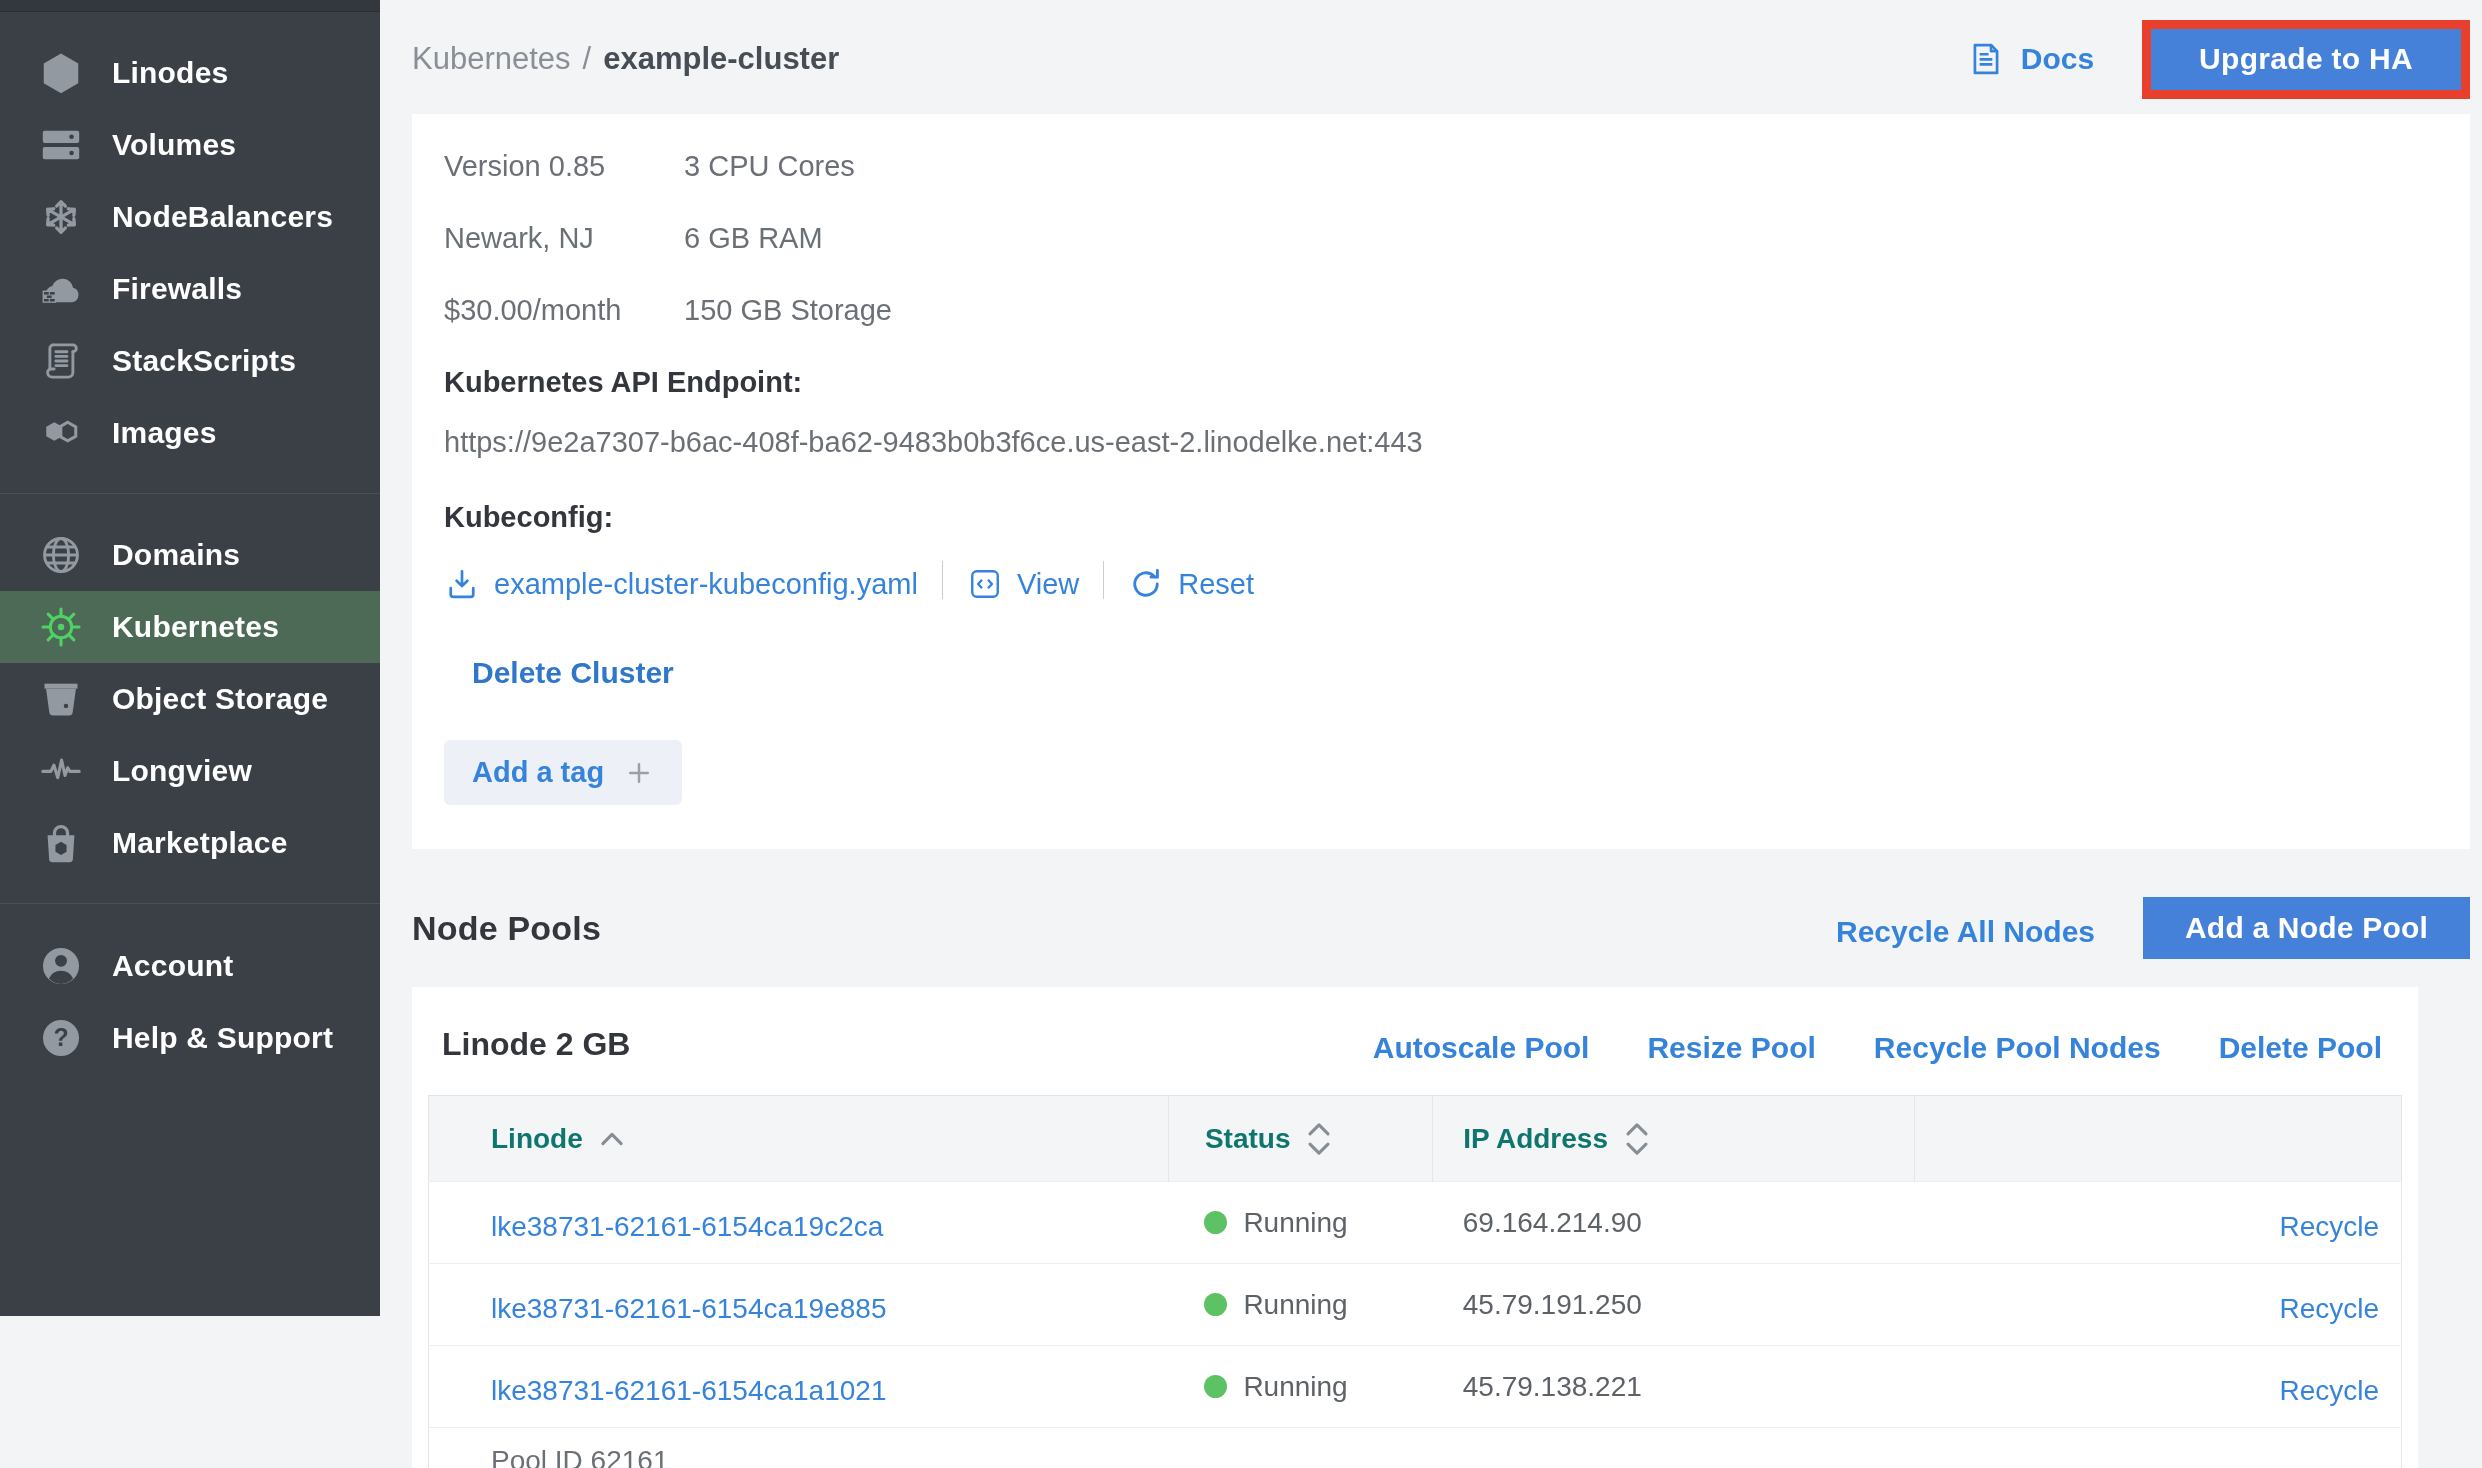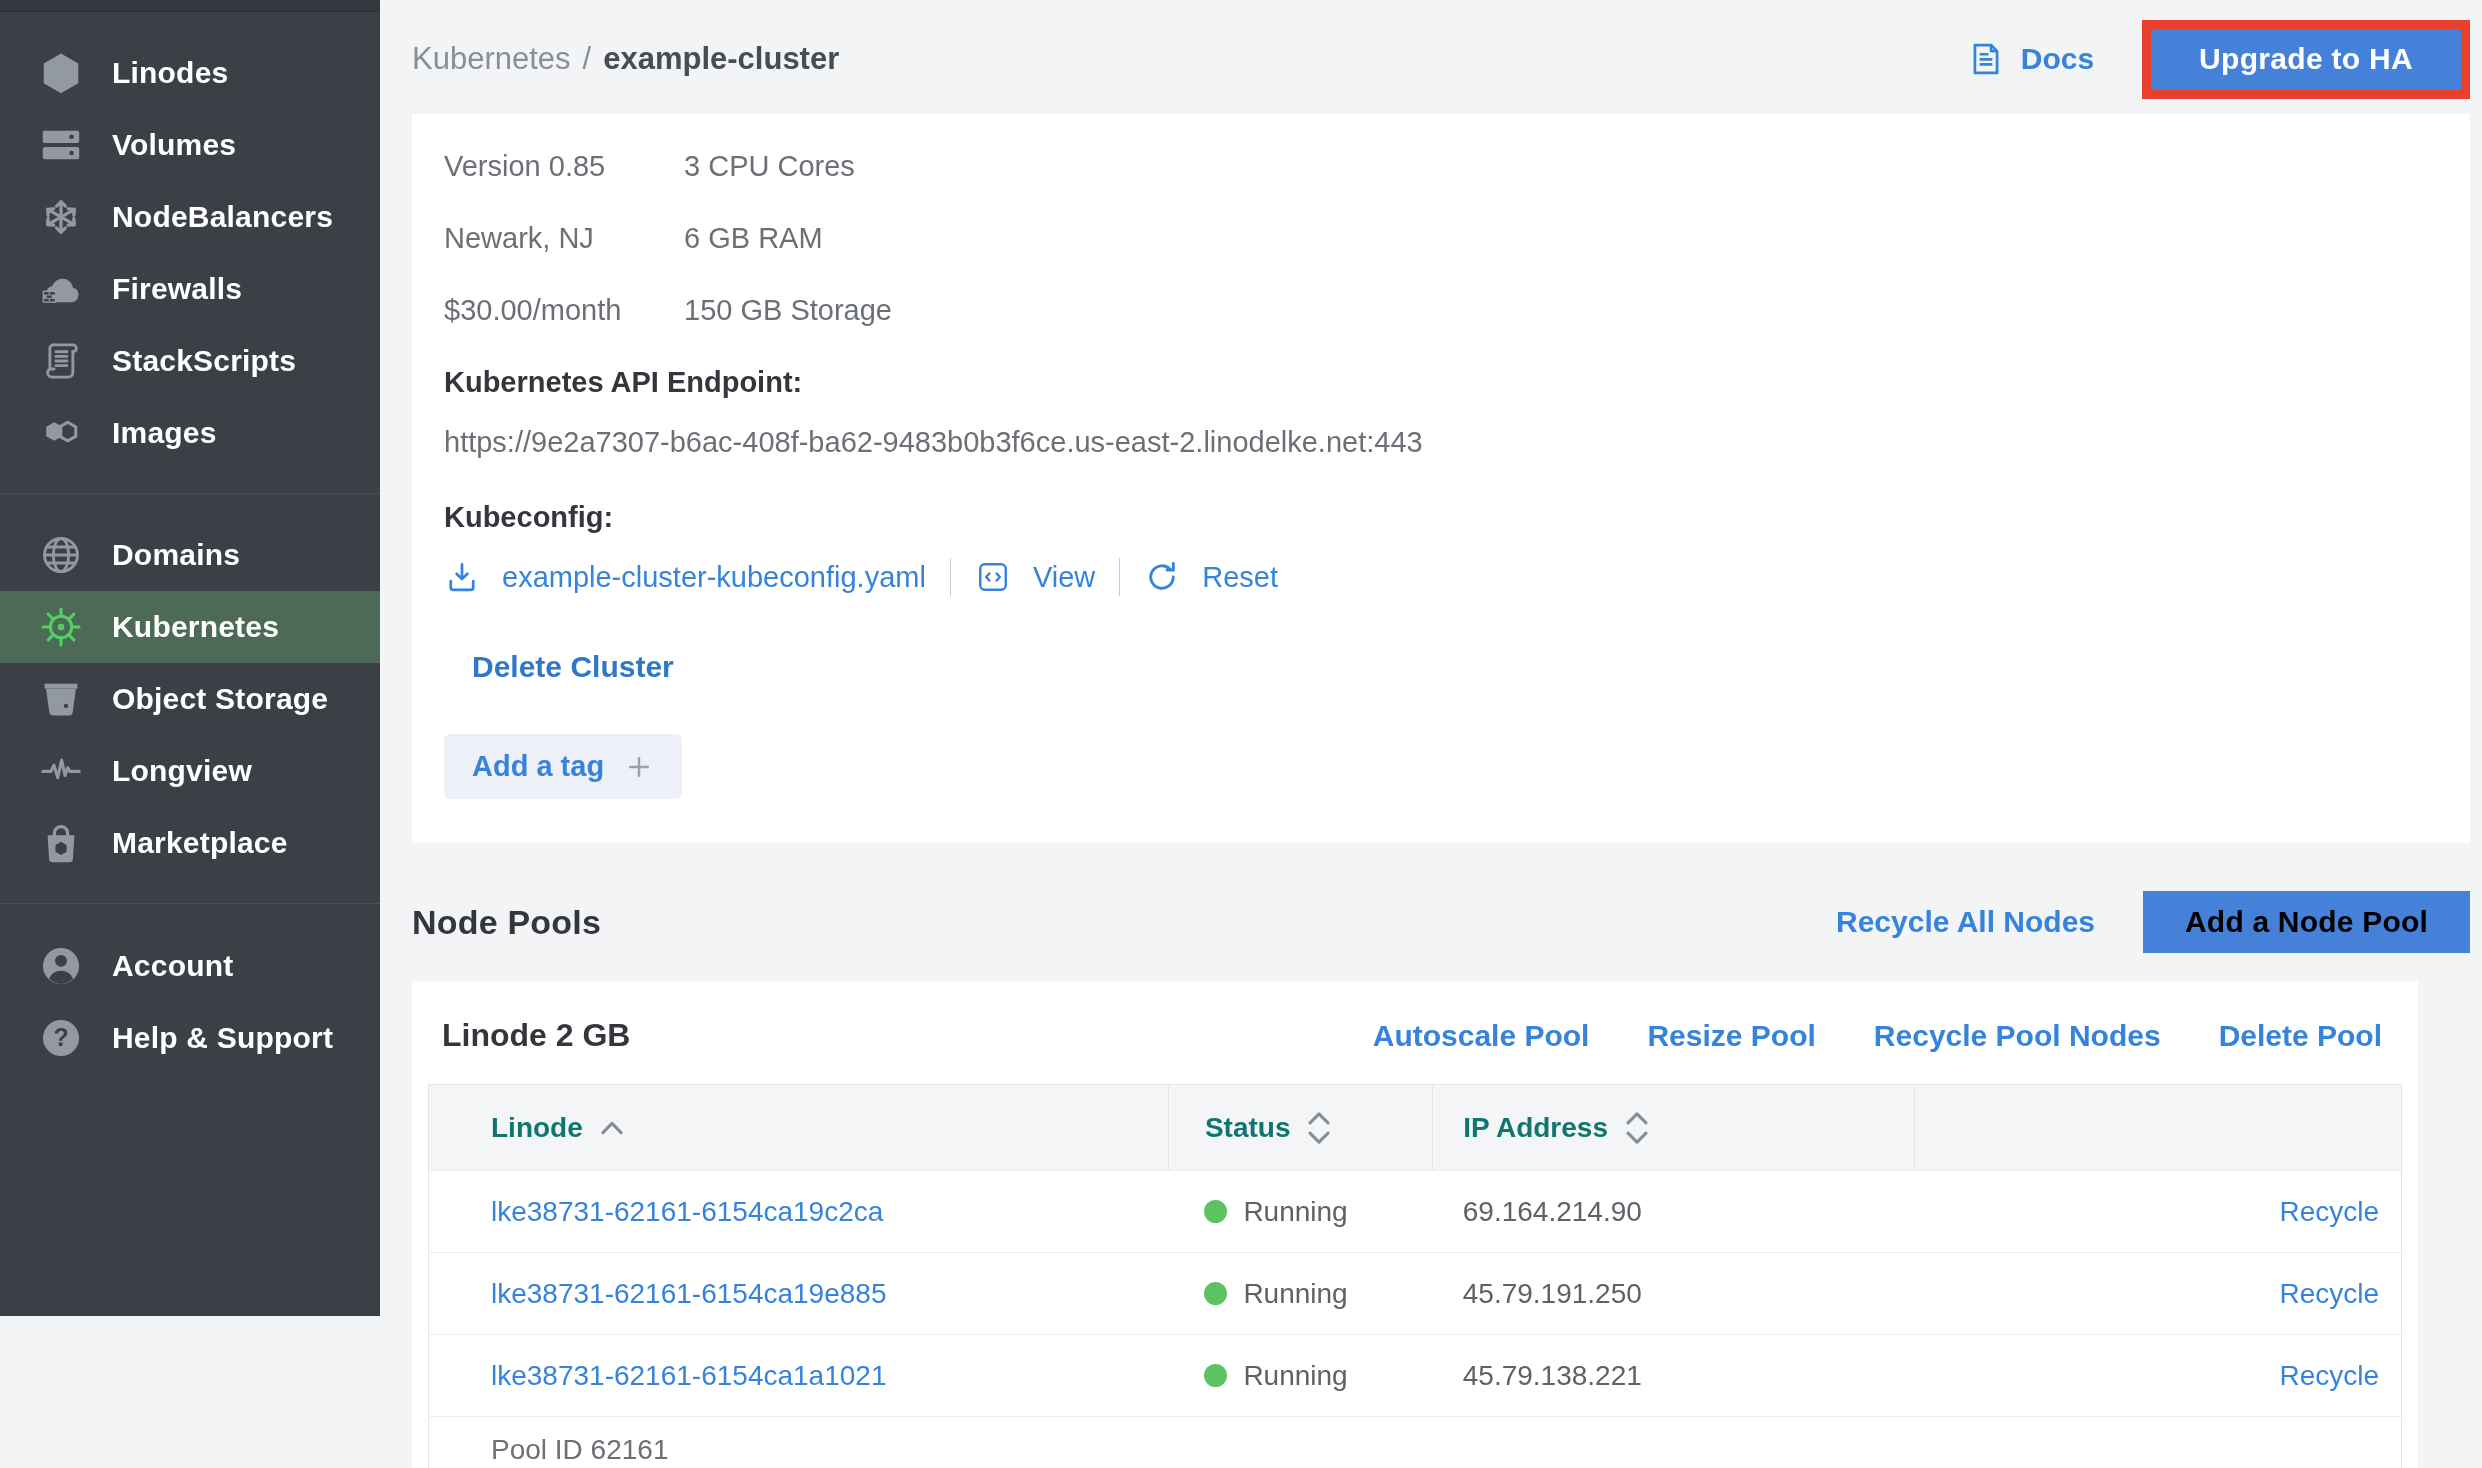--- a/index.html
+++ b/index.html
@@ -49,39 +49,39 @@
 
   .card { background:#ffffff; }
   .summary-card { margin-top:10px; padding:36px 40px 44px 32px; }
 
   .spec-row { display:flex; font-size:29px; color:#6b7076; margin-bottom:39px; }
   .spec-row .c1 { width:240px; }
   .section-label { font-size:29px; font-weight:700; color:#33373d; margin-top:28px; }
   .api-url { font-size:29px; color:#6b7076; margin-top:27px; margin-bottom:42px; }
   .kubeconfig-row { display:flex; align-items:center; margin-top:24px; font-size:29px; }
   .blue-link { color:#3683dc; cursor:pointer; text-decoration:none;
-    display:inline-flex; align-items:center; gap:22px; }
+    display:inline-flex; align-items:center; gap:14px;margin-top:8px; }
   .blue-link svg { width:36px; height:36px; }
   .vsep { width:1px; height:38px; background:#c9cdd2; margin:0 24px; }
   .delete-cluster { display:inline-block; color:#2f78c9; font-size:30px;
     font-weight:700; margin:54px 0 0 28px; cursor:pointer; }
   .add-tag-row { margin-top:50px; }
   .add-tag { display:inline-flex; align-items:center; gap:20px; border:none;
     background:#edf1f7; border-radius:6px; padding:16px 28px; cursor:pointer;
     font-family:inherit; font-size:29px; font-weight:600; color:#3683dc; }
   .add-tag .plus { color:#9aa0a8; display:flex; }
   .add-tag .plus svg { width:30px; height:30px; }
 
   
   .pools-header { display:flex; align-items:center; justify-content:space-between;
     margin-top:48px; }
   .pools-header h2 { font-size:34px; font-weight:700; color:#33373d; letter-spacing:.2px; }
   .pools-actions { display:flex; align-items:center; }
   .recycle-all { font-size:30px; font-weight:600; }
-  .primary-btn { border:none; background:#4681d9; color:#000000; font-family:inherit;
+  .primary-btn { border:none; background:#4681d9; color:#ffffff; font-family:inherit;
     font-size:30px; font-weight:700; height:62px; padding:0 42px; margin-left:48px;
     cursor:pointer; letter-spacing:.2px;text-align:right; }
 
   .pool-card { margin-top:28px; margin-right:52px; padding:24px 16px 16px;
     height:540px; }
   .pool-card-header { display:flex; align-items:center; justify-content:space-between;
     padding:12px 20px 30px 14px; }
   .pool-card-header h3 { font-size:32px; font-weight:700; color:#33373d; }
   .pool-links { display:flex; align-items:center; gap:58px; }
   .pool-links a { font-size:30px; font-weight:600; }

